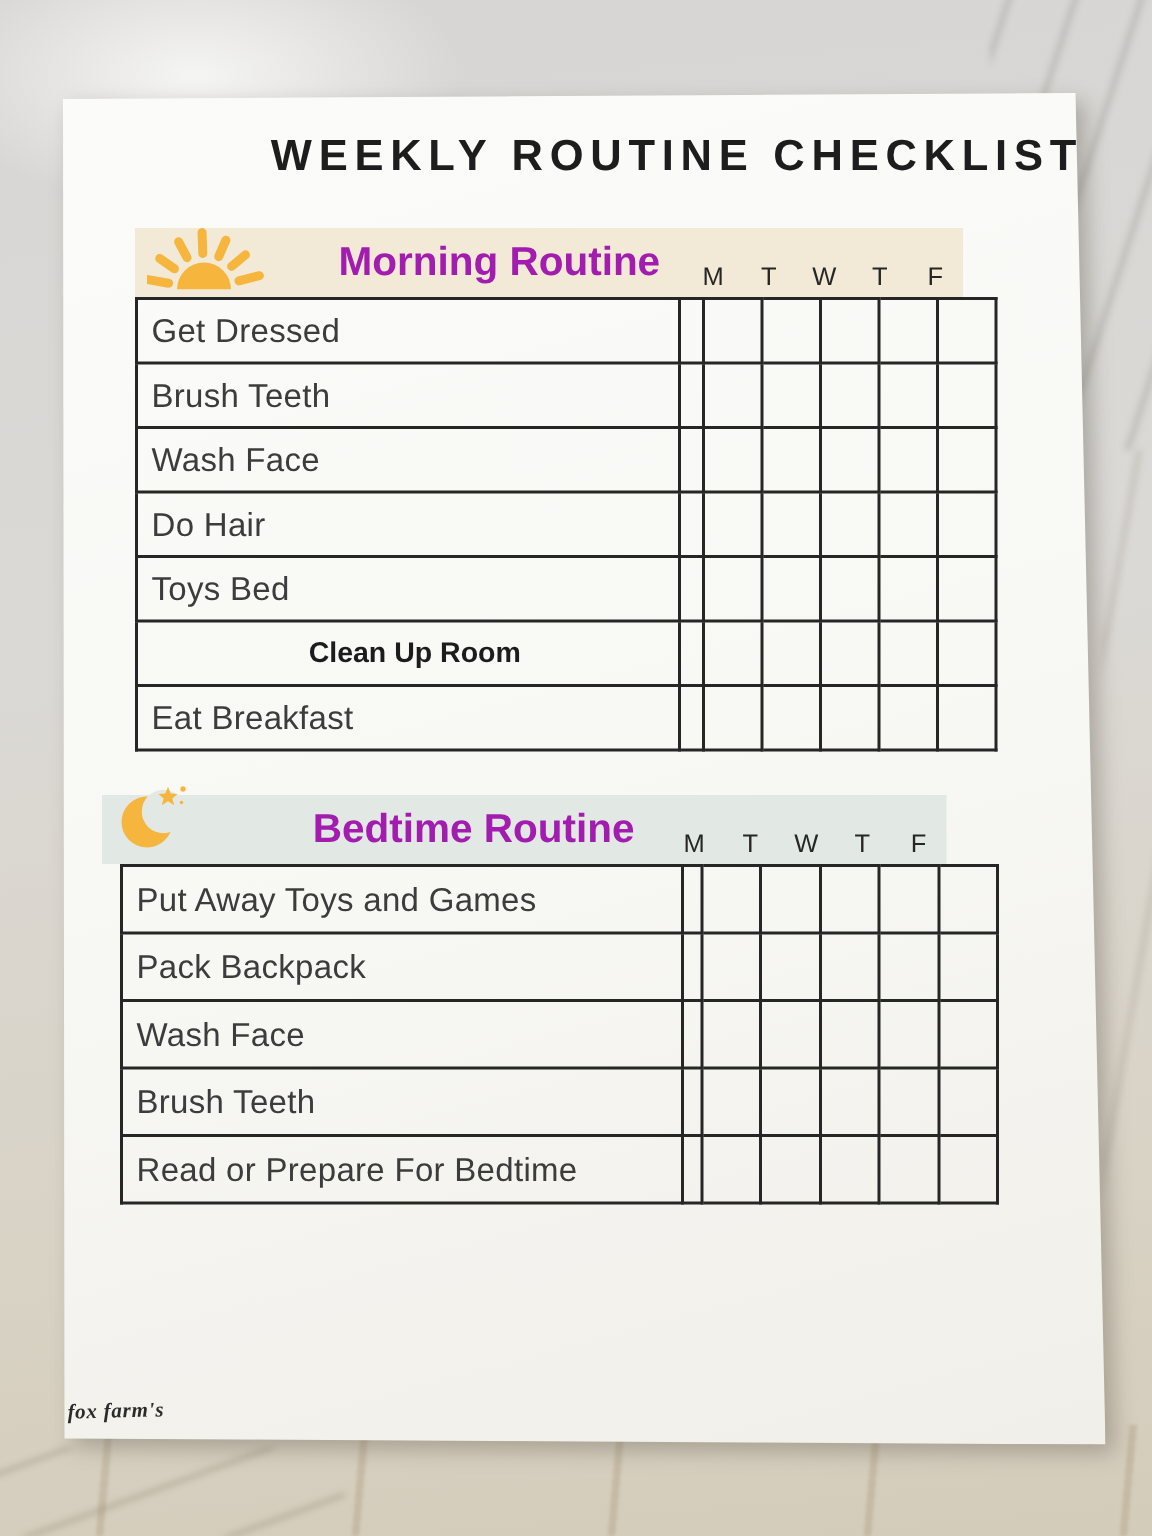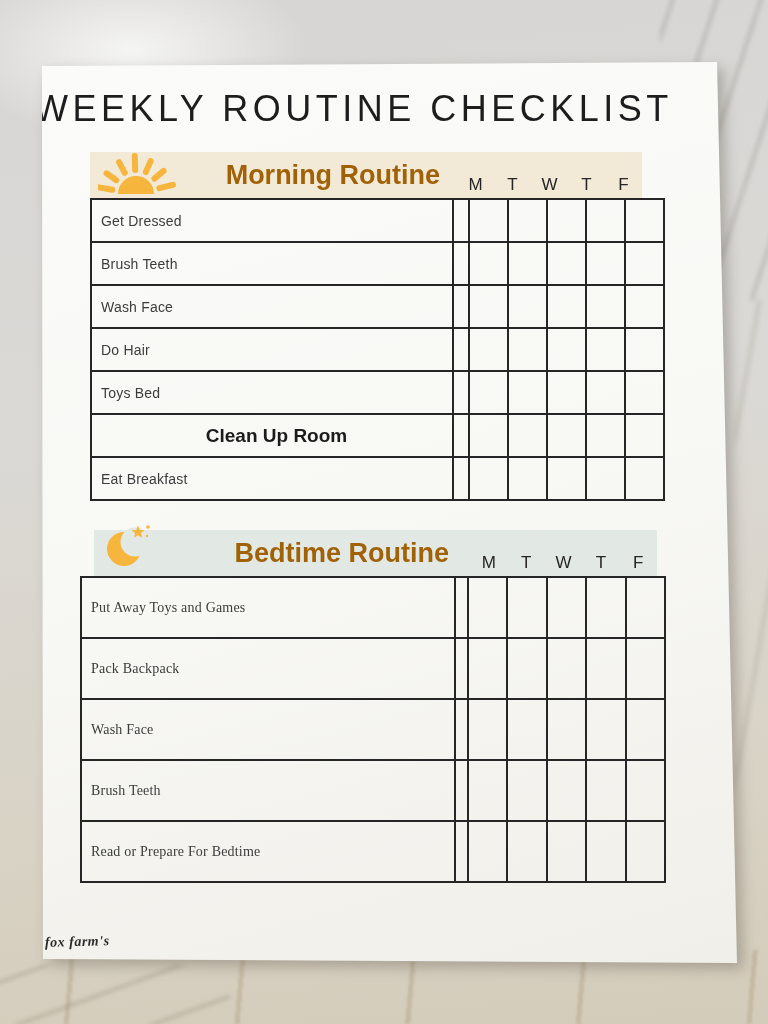--- a/index.html
+++ b/index.html
@@ -19,45 +19,45 @@
     background:repeating-linear-gradient(95deg,transparent 0 70px,rgba(158,138,103,.28) 70px 75px,transparent 75px 170px);}
   .vein-bl{left:-10px;top:965px;width:240px;height:60px;filter:blur(2px);
     background:repeating-linear-gradient(160deg,transparent 0 18px,rgba(120,108,88,.30) 18px 21px,transparent 21px 46px);}
 
   .paper-shadow{position:absolute;left:34px;top:58px;width:710px;height:910px;
     filter:drop-shadow(6px 6px 7px rgba(95,88,75,.38));}
   .paper{width:100%;height:100%;position:relative;
     clip-path:polygon(8px 8px,683px 4px,703px 905px,9px 901px);
     background:linear-gradient(165deg,#fbfbf9 0%,#f8f8f5 50%,#f0efe9 100%);}
 
-  .page-title{position:absolute;top:30px;left:0;right:22px;text-align:left;
-    font-size:36px;font-weight:400;letter-spacing:4.5px;color:#1d1d1d;white-space:nowrap;}
+  .page-title{position:absolute;top:30px;left:0;right:22px;text-align:right;
+    font-size:29px;font-weight:700;letter-spacing:4.5px;color:#1d1d1d;white-space:nowrap;}
 
   .band{position:absolute;height:46px;}
   .band-title{position:absolute;left:44%;top:50%;transform:translate(-50%,-50%);
-    font-size:27px;font-weight:700;color:#a16207;white-space:nowrap;}
+    font-size:27px;font-weight:700;color:#a21caf;white-space:nowrap;}
   .band-icon{position:absolute;left:8px;bottom:0;}
   .day-letters{position:absolute;right:0;bottom:0;top:0;display:flex;align-items:flex-end;}
   .day-letter{width:var(--dayw);text-align:center;padding-bottom:3px;
     font-size:17px;font-weight:500;color:#262626;}
 
   table.routine-table{position:absolute;border-collapse:collapse;table-layout:fixed;}
   table.routine-table td{border:2px solid var(--grid,#262626);padding:0;}
   .task-cell{width:var(--taskw);padding-left:9px !important;
-    font-size:14px;font-weight:400;color:#3c3c3c;letter-spacing:.2px;white-space:nowrap;}
+    font-size:22px;font-weight:400;color:#3c3c3c;letter-spacing:.2px;white-space:nowrap;}
   .task-cell.bold{font-weight:700;color:#1c1c1c;font-size:19px;letter-spacing:0;text-align:center;}
   .spacer-cell{width:var(--spw);}
   .day-cell{width:var(--dayw);}
   #morning-table tr{height:43px;}
-  #bedtime-table tr{height:61px;font-family:Liberation Serif, serif;}
+  #bedtime-table tr{height:45px;}
   #morning-band,#morning-table{--taskw:351px;--spw:14px;--dayw:37px;}
   #bedtime-band,#bedtime-table{--taskw:363px;--spw:11px;--dayw:37.4px;}
   #morning-band{left:56px;top:94px;width:552px;}
   #morning-table{left:56px;top:140px;width:552px;}
-  #bedtime-band{left:60px;top:472px;width:563px;}
+  #bedtime-band{left:34px;top:472px;width:563px;}
   #bedtime-table{left:46px;top:518px;width:563px;}
 
   .brand{position:absolute;left:11px;top:876px;font-family:"Liberation Serif",serif;
     font-style:italic;font-weight:700;font-size:14px;color:#2b2b2b;transform:rotate(-1.5deg);
     letter-spacing:.5px;}
 </style>
 </head>
 <body>
 
 <div class="vein vein-tl"></div>

